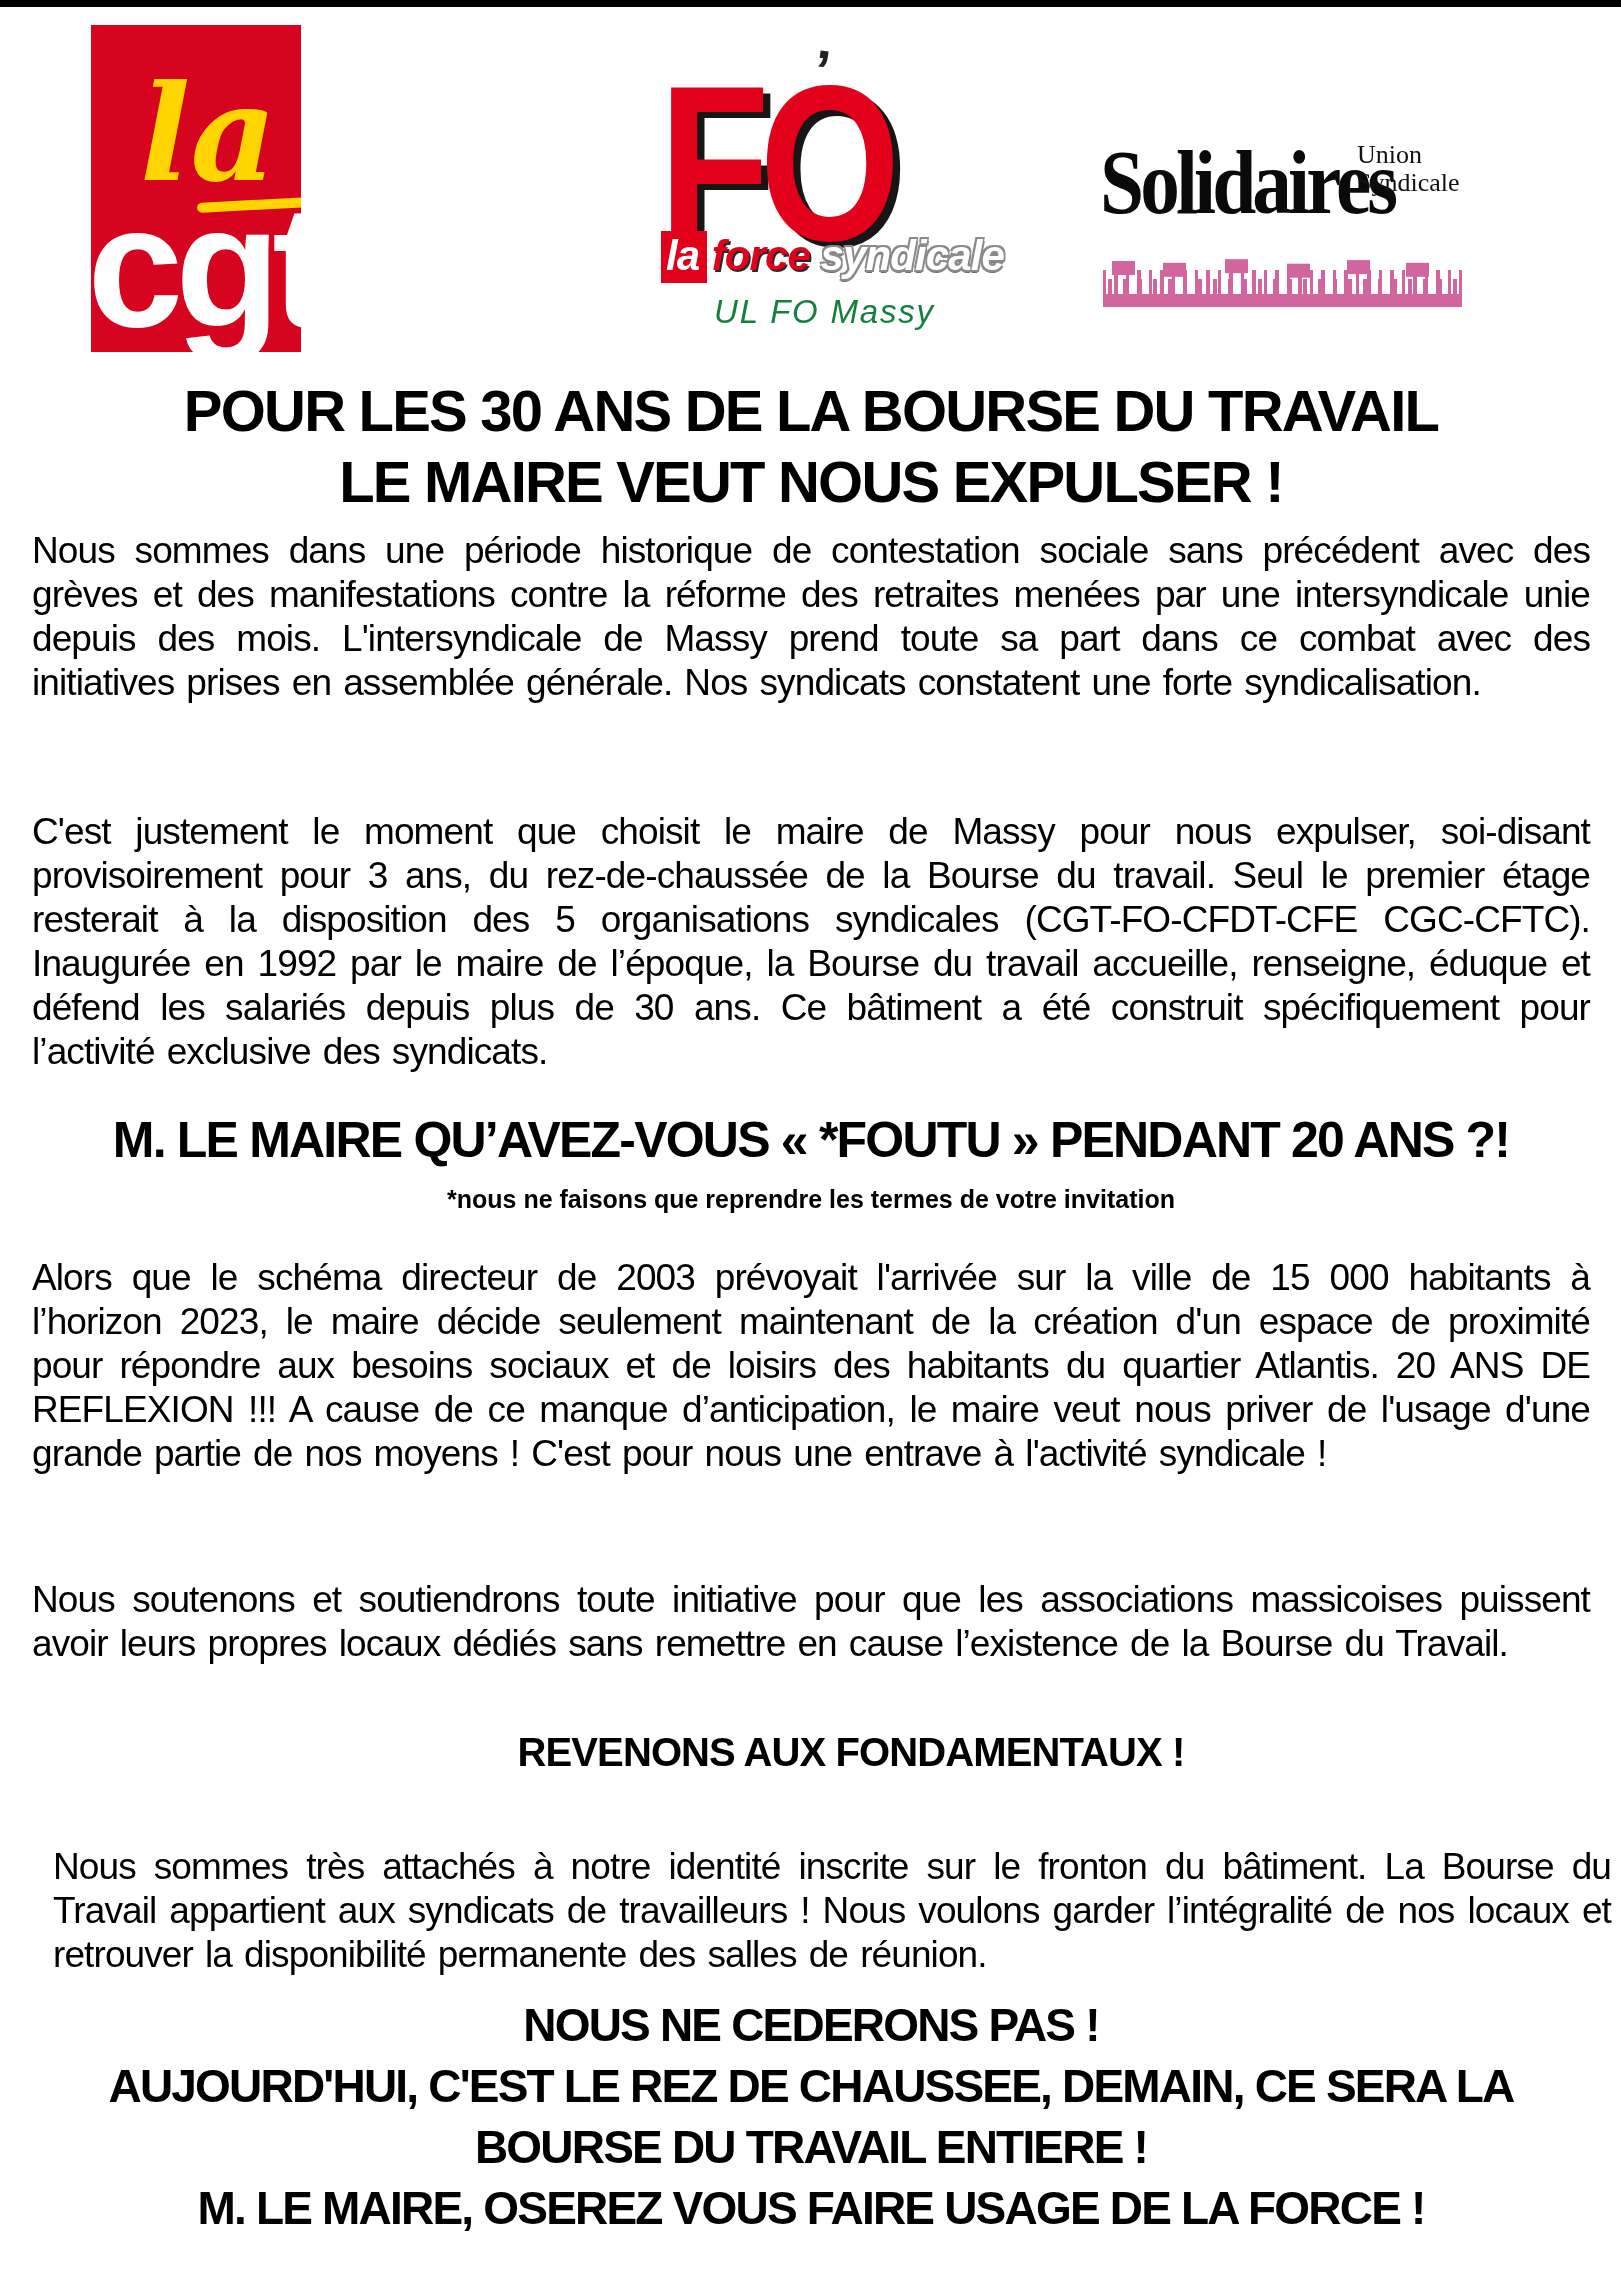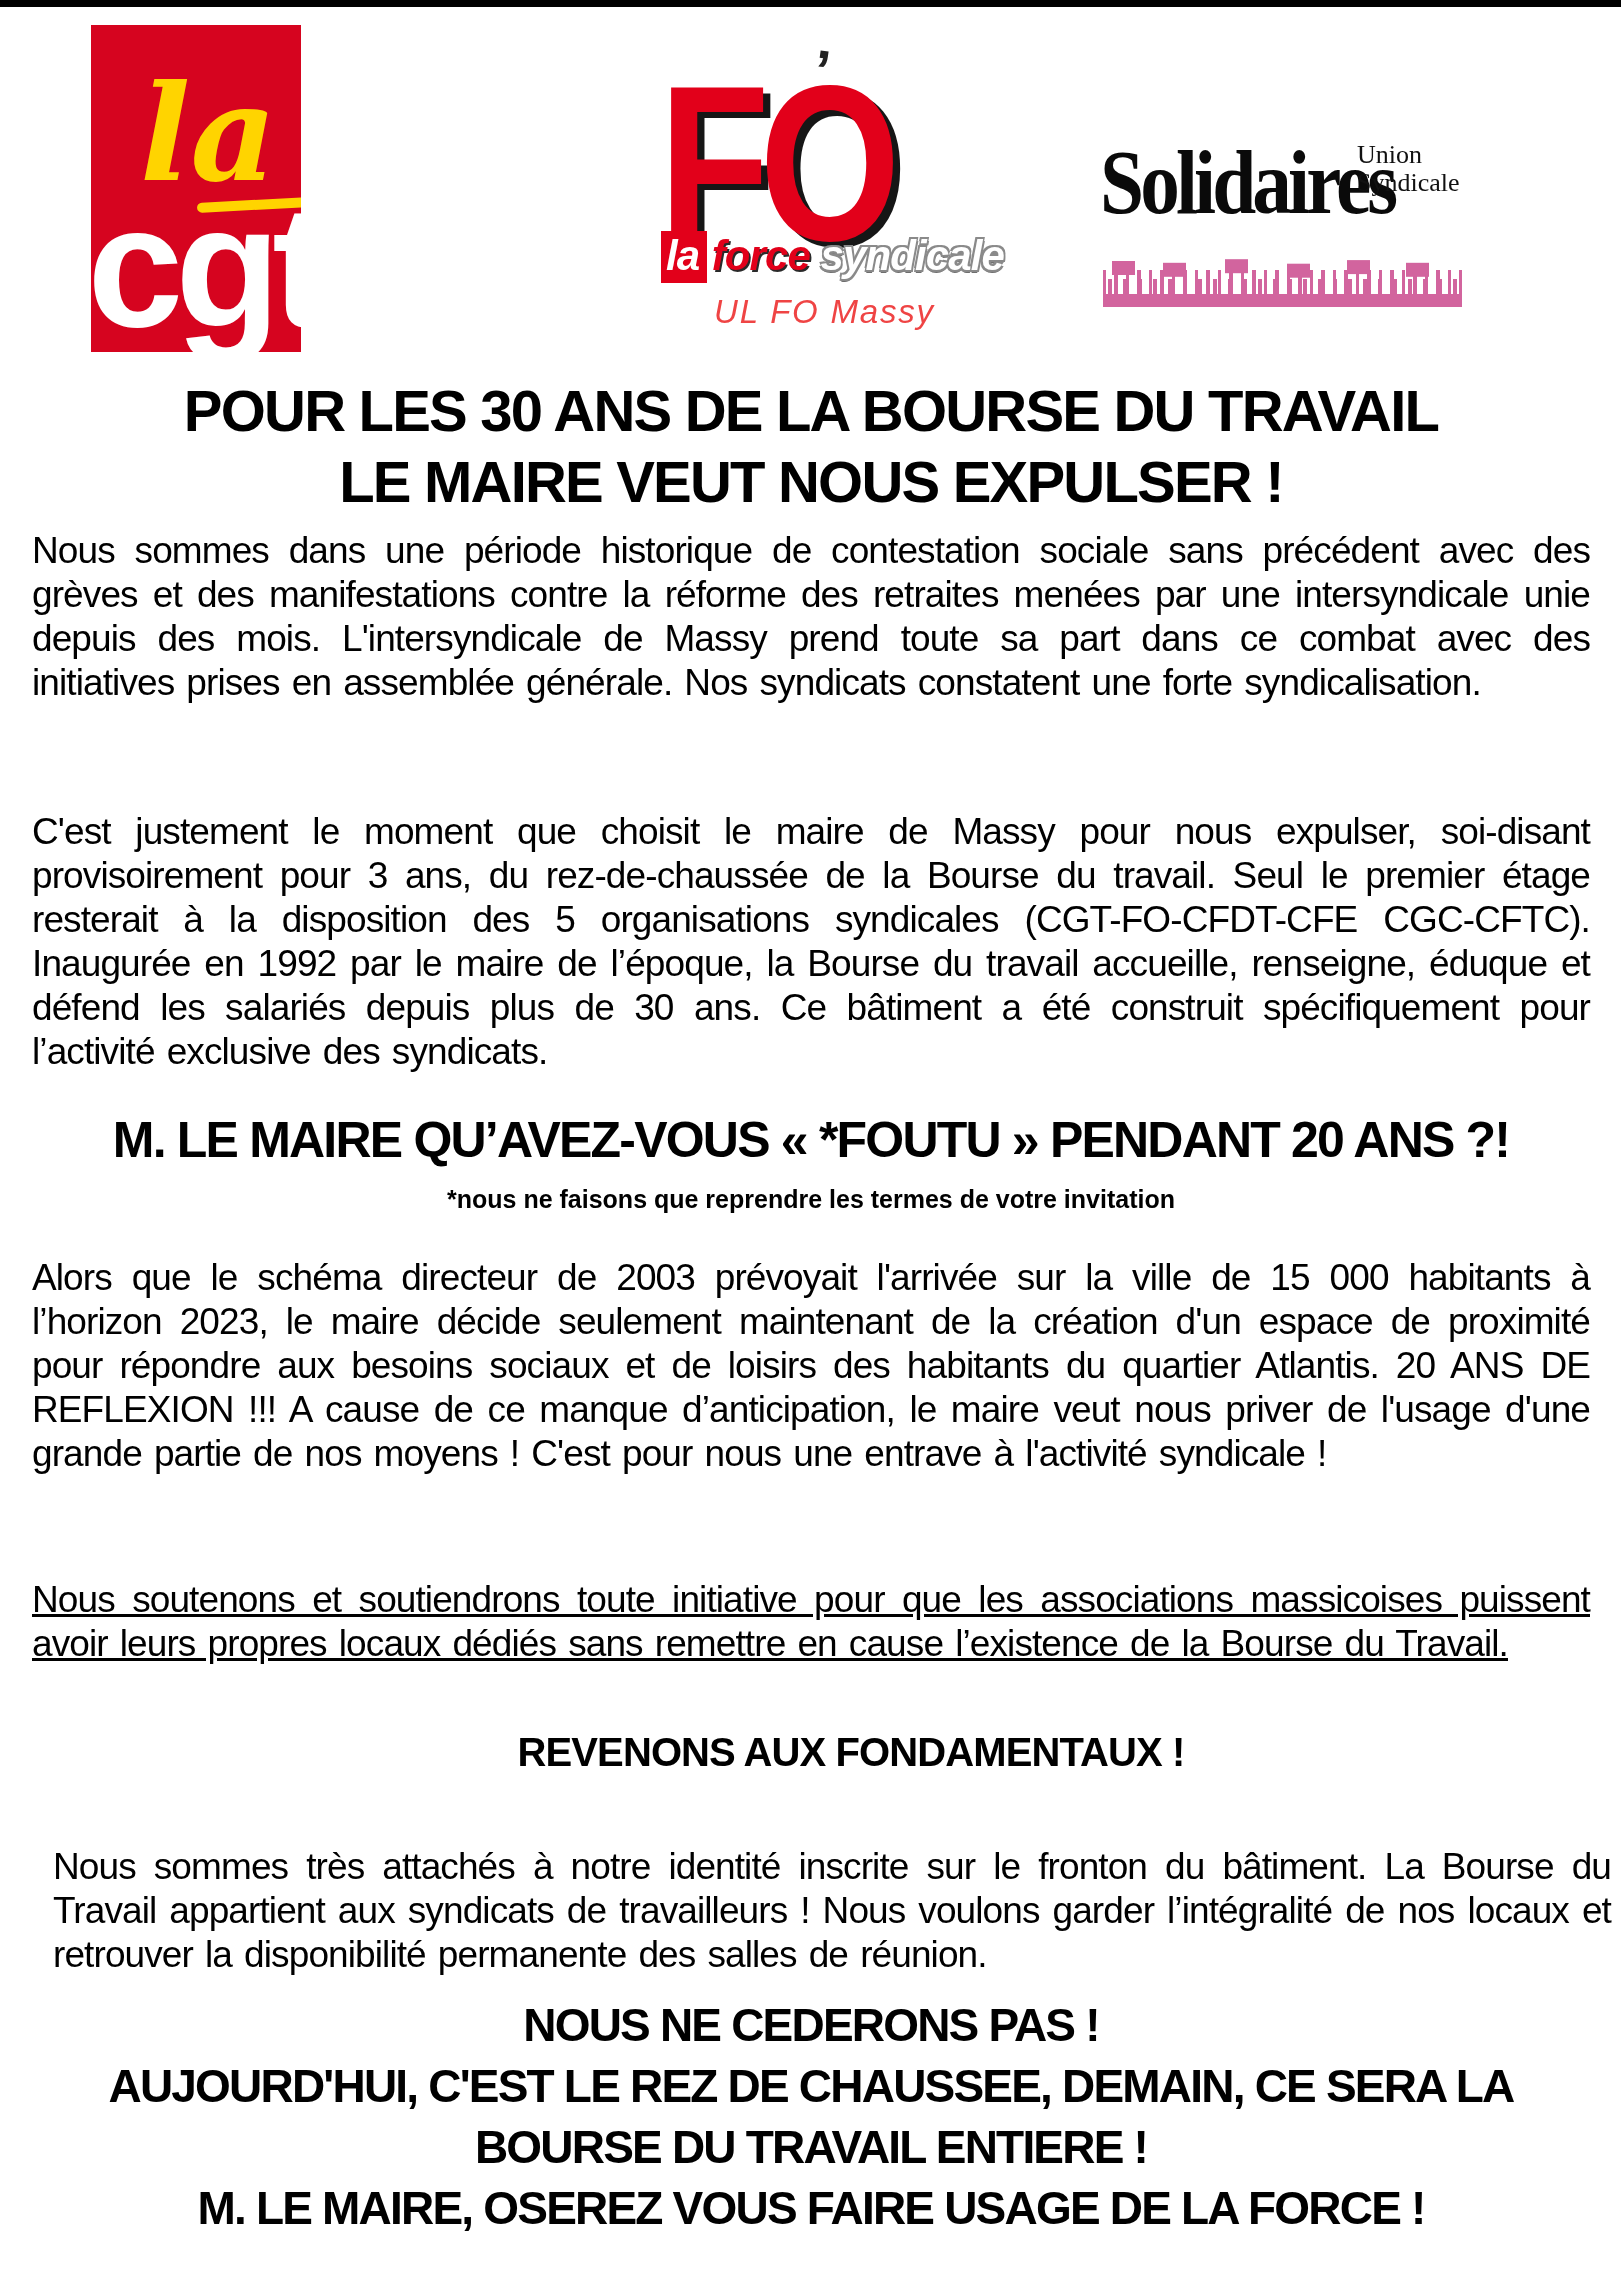--- a/index.html
+++ b/index.html
@@ -30,21 +30,21 @@
     position:absolute; left:0px; top:16px; font-size:221px; line-height:1; font-weight:bold;
     color:#e2001a; letter-spacing:-12.4px; transform:scaleX(0.82); transform-origin:left top;
     text-shadow:8.8px 6.2px 0 #161616;
   }
   .fo-tagline { position:absolute; left:1.8px; top:196px; font-style:italic; font-weight:bold;
     font-size:42px; line-height:1.1; letter-spacing:-0.9px; white-space:nowrap; z-index:2; }
   .fo-la { background:#e2001a; color:#ffffff; padding:0.9px 8px 4.4px 5.3px; }
   .fo-force { color:#e2001a; margin-left:4.4px; text-shadow:1.8px 1.8px 0 #2a2a2a; }
   .fo-syn { color:#ffffff; margin-left:10.6px;
     text-shadow:-1.8px -1.8px 0 #8a8a8a, 1.8px -1.8px 0 #8a8a8a, -1.8px 1.8px 0 #8a8a8a, 1.8px 1.8px 0 #8a8a8a, 0 2.7px 0 #6e6e6e; }
-  .fo-sub { position:absolute; left:55px; top:256px; font-style:italic; font-size:33px; color:#ef4444; letter-spacing:1.8px; }
+  .fo-sub { position:absolute; left:55px; top:256px; font-style:italic; font-size:33px; color:#15803d; letter-spacing:1.8px; }
 
   
   .sol { position:absolute; left:1096px; top:51px; width:380px; height:265px; }
   .sol-sud { position:absolute; left:25px; top:8.8px; font-family:"DejaVu Serif", serif; font-style:italic;
     font-weight:bold; font-size:124px; line-height:1; color:#b5cd34; z-index:1; letter-spacing:-5.3px; }
   .sol-main { position:absolute; left:3.5px; top:87px; font-family:"Liberation Serif", serif; font-weight:bold;
     font-size:90px; line-height:1; letter-spacing:-4.4px; color:#0a0a0a; z-index:3;
     transform:scaleX(0.88); transform-origin:left top; }
   .sol-union { position:absolute; left:261px; top:90px; font-family:"Liberation Serif", serif;
     font-size:26px; line-height:28px; color:#111; z-index:4; }
@@ -58,21 +58,21 @@
   .crowd-bar { position:absolute; bottom:0; left:0; width:100%; height:13.3px; background:#d2649e; }
   .sol-91 { position:absolute; left:264px; top:149px; font-size:126px; line-height:1; font-weight:bold;
     color:#d2649e; letter-spacing:-7px; z-index:2;
     text-shadow:-3.5px -3.5px 0 #fff, 3.5px -3.5px 0 #fff, -3.5px 3.5px 0 #fff, 3.5px 3.5px 0 #fff, -5.3px 0 0 #fff, 5.3px 0 0 #fff, 0 5.3px 0 #fff, 0 -5.3px 0 #fff; }
 
   
   .headline { position:absolute; left:0; top:375px; width:100%; text-align:center;
     font-weight:bold; font-size:58px; line-height:71px; letter-spacing:-1.8px; }
   .p { position:absolute; left:32px; width:1558px; text-align:justify;
     font-size:37px; line-height:44px; letter-spacing:-0.9px; word-spacing:2.7px; }
-  .p1 { top:529px; } .p2 { top:810px; } .p3 { top:1256px; } .p4 { top:1578px;text-decoration:underline; } .p5 { top:1845px;margin-left:21px; }
+  .p1 { top:529px; } .p2 { top:810px; } .p3 { top:1256px; } .p4 { top:1578px; } .p5 { top:1845px;margin-left:21px; }
   .sub { position:absolute; left:0; top:1111px; width:100%; text-align:center;
     font-weight:bold; font-size:50px; letter-spacing:-1.8px; }
   .footnote { position:absolute; left:0; top:1185px; width:100%; text-align:center;
     font-weight:bold; font-size:25px; }
   .section-title { position:absolute; left:0; top:1730px; width:100%; text-align:center;
     font-weight:bold; font-size:40px; letter-spacing:-0.9px;margin-left:40px; }
   .closing { position:absolute; left:0; top:1995px; width:100%; text-align:center;
     font-weight:bold; font-size:46px; line-height:61px; letter-spacing:-1.8px; }
 </style>
 </head>

